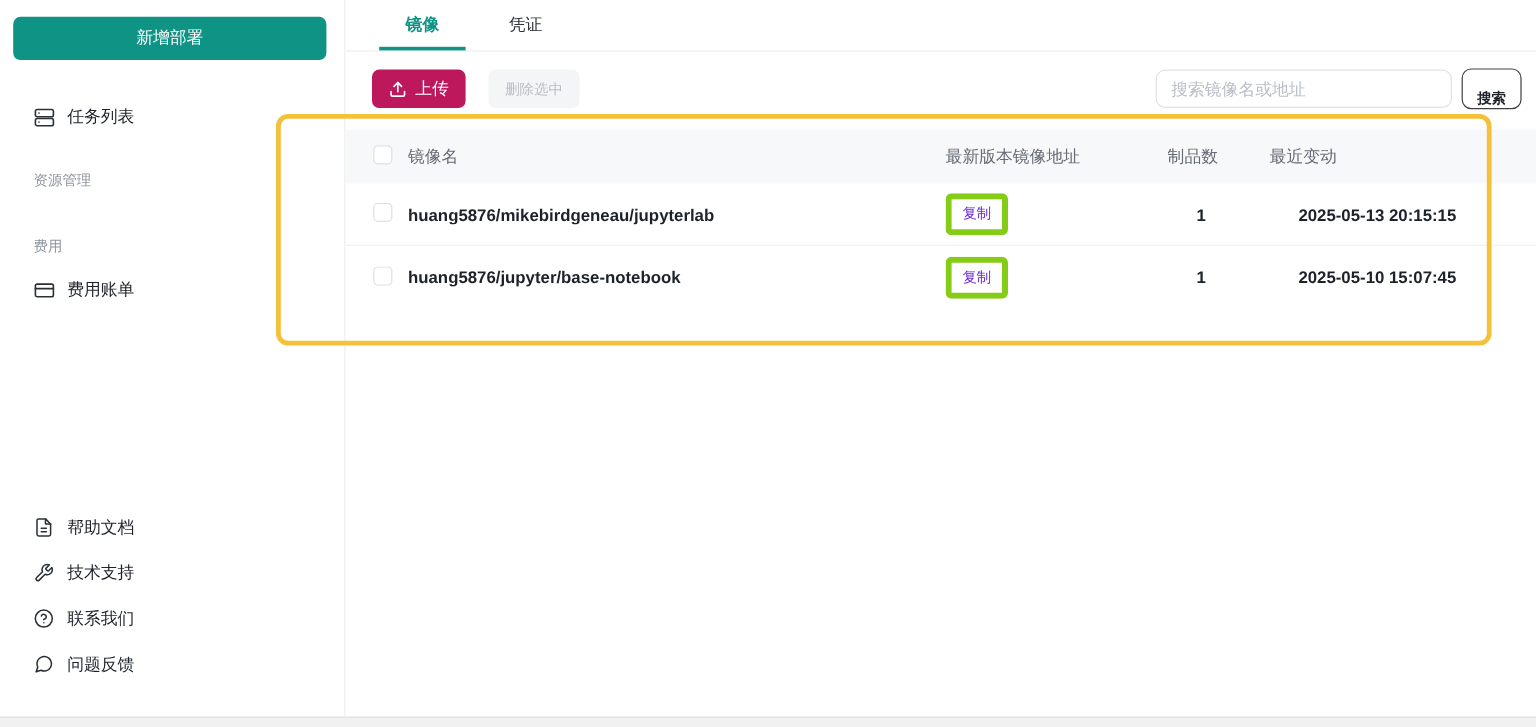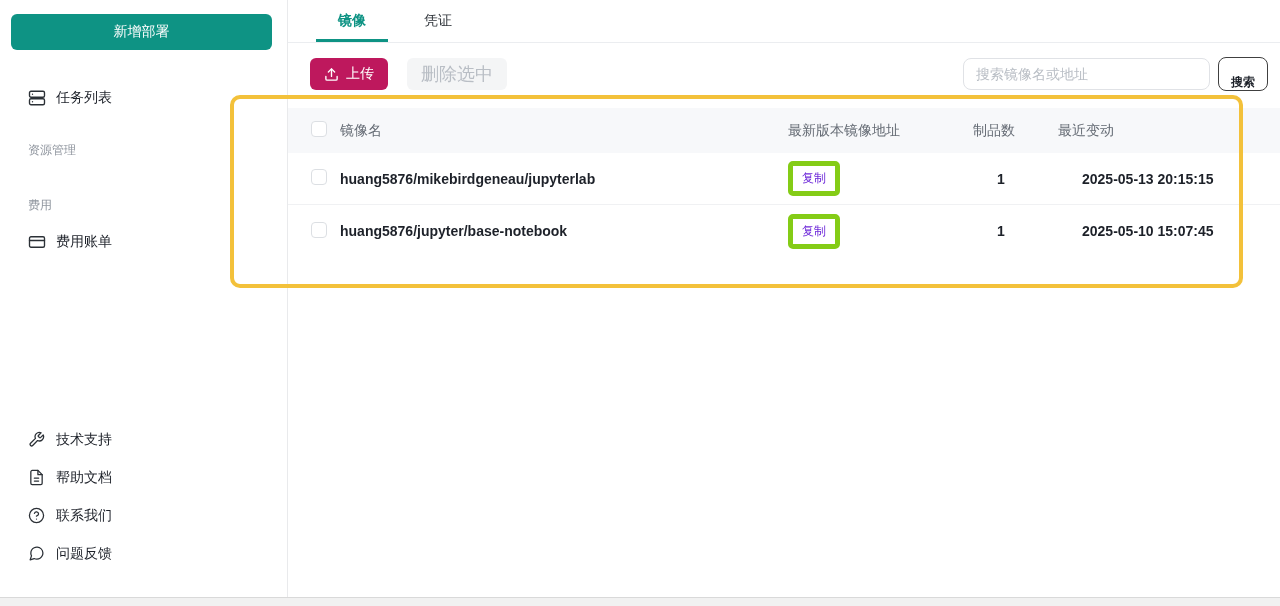--- a/index.html
+++ b/index.html
@@ -23,21 +23,21 @@
 
   
   .main { flex:1; display:flex; flex-direction:column; background:#fff; }
   .tabbar { height:43px; border-bottom:1px solid #EBEDF0; display:flex; padding-left:28px; }
   .tab { width:72px; text-align:center; line-height:40px; font-size:14px; color:#30353B; cursor:pointer; margin-right:14px; border-bottom:3px solid transparent; }
   .tab.active { color:#0E9384; border-bottom-color:#0E9384; font-weight:600; }
   .toolbar { margin-top:14px; display:flex; justify-content:space-between; align-items:center; padding:0 12px 0 22px; }
   .toolbar-left { display:flex; gap:19px; }
   .btn-primary { height:32px; padding:0 14px; background:#be185d; color:#fff; border:none; border-radius:6px; font-size:14px; font-family:inherit; display:inline-flex; align-items:center; gap:7px; cursor:pointer; }
   .btn-primary .icon { width:15px; height:15px; color:#fff; }
-  .btn-disabled { height:32px; padding:0 14px; background:#F4F5F6; color:#B9BEC5; border:none; border-radius:6px; font-size:18px; font-family:inherit; cursor:not-allowed;text-align:right; }
+  .btn-disabled { height:32px; padding:0 14px; background:#F4F5F6; color:#B9BEC5; border:none; border-radius:6px; font-size:12px; font-family:inherit; cursor:not-allowed;text-align:right; }
   .toolbar-right { display:flex; gap:8px; align-items:center; }
   .search-input { width:247px; height:32px; border:1px solid #E0E2E6; border-radius:8px; padding:0 12px; font-size:14px; font-family:inherit; color:#1D2129; outline:none; }
   .search-input::placeholder { color:#B9BEC5; }
   .btn-plain { height:32px; padding:16px 12px; background:#fff; border:1px solid #404040; border-radius:8px; font-size:12px; font-family:inherit; color:#1D2129; font-weight:600; cursor:pointer; }
 
   
   .table { margin-top:17px; width:100%; }
   .trow, .thead { display:grid; grid-template-columns:52px 448px 185px 85px 1fr; align-items:center; }
   .thead { height:45px; background:#F7F8FA; color:#656B74; font-size:14px; }
   .trow { height:52px; }
@@ -85,35 +85,35 @@
             <line x1="2" y1="10" x2="22" y2="10"></line>
           </svg>
       </span>
       <span>费用账单</span>
     </div>
 
     <div class="sidebar-footer">
       <div class="nav-item">
         <span class="icon">
           <svg width="17" height="17" viewBox="0 0 24 24" fill="none" stroke="currentColor" stroke-width="1.8" stroke-linecap="round" stroke-linejoin="round">
-              <path d="M14.7 6.3a1 1 0 0 0 0 1.4l1.6 1.6a1 1 0 0 0 1.4 0l3.77-3.77a6 6 0 0 1-7.94 7.94l-6.91 6.91a2.12 2.12 0 0 1-3-3l6.91-6.91a6 6 0 0 1 7.94-7.94l-3.76 3.76z"></path>
-            </svg>
-        </span>
-        <span>技术支持</span>
-      </div>
-      <div class="nav-item">
-        <span class="icon">
-          <svg width="17" height="17" viewBox="0 0 24 24" fill="none" stroke="currentColor" stroke-width="1.8" stroke-linecap="round" stroke-linejoin="round">
               <path d="M14 2H6a2 2 0 0 0-2 2v16a2 2 0 0 0 2 2h12a2 2 0 0 0 2-2V8z"></path>
               <polyline points="14 2 14 8 20 8"></polyline>
               <line x1="9" y1="13" x2="15" y2="13"></line>
               <line x1="9" y1="17" x2="15" y2="17"></line>
             </svg>
         </span>
         <span>帮助文档</span>
+      </div>
+      <div class="nav-item">
+        <span class="icon">
+          <svg width="17" height="17" viewBox="0 0 24 24" fill="none" stroke="currentColor" stroke-width="1.8" stroke-linecap="round" stroke-linejoin="round">
+              <path d="M14.7 6.3a1 1 0 0 0 0 1.4l1.6 1.6a1 1 0 0 0 1.4 0l3.77-3.77a6 6 0 0 1-7.94 7.94l-6.91 6.91a2.12 2.12 0 0 1-3-3l6.91-6.91a6 6 0 0 1 7.94-7.94l-3.76 3.76z"></path>
+            </svg>
+        </span>
+        <span>技术支持</span>
       </div>
       <div class="nav-item">
         <span class="icon">
           <svg width="17" height="17" viewBox="0 0 24 24" fill="none" stroke="currentColor" stroke-width="1.8" stroke-linecap="round" stroke-linejoin="round">
               <circle cx="12" cy="12" r="10"></circle>
               <path d="M9.09 9a3 3 0 0 1 5.83 1c0 2-3 3-3 3"></path>
               <line x1="12" y1="17" x2="12.01" y2="17"></line>
             </svg>
         </span>
         <span>联系我们</span>

